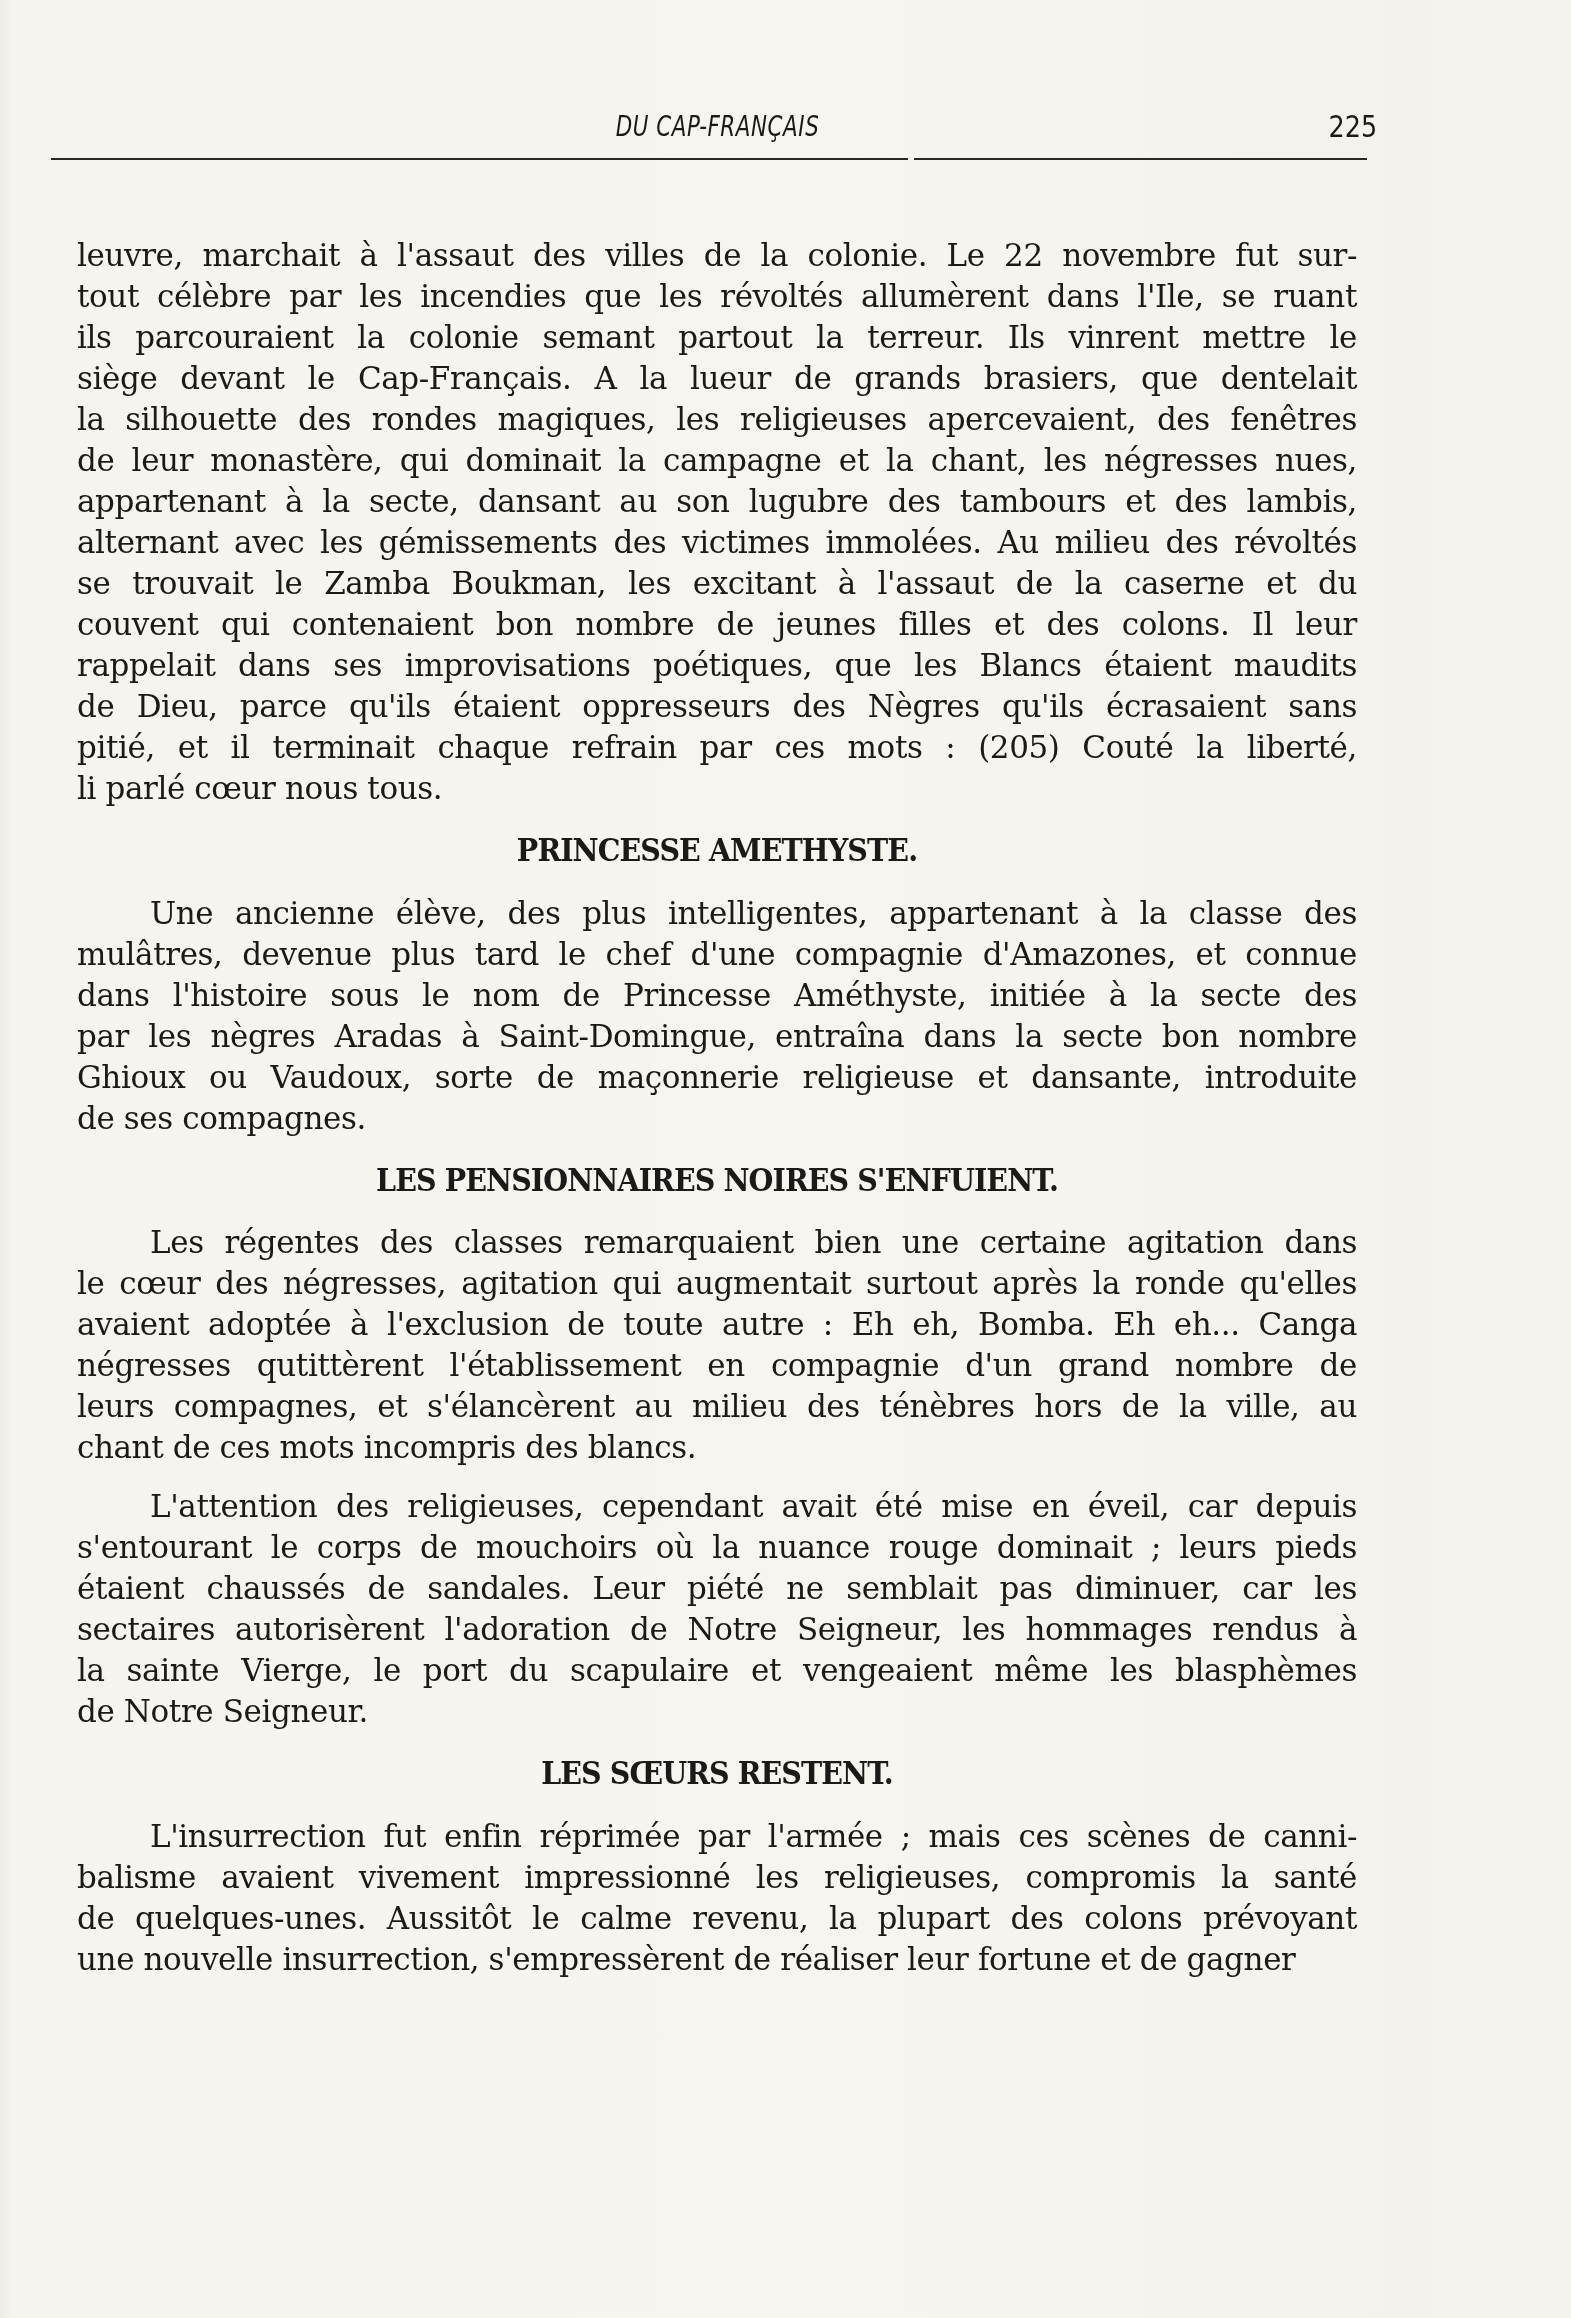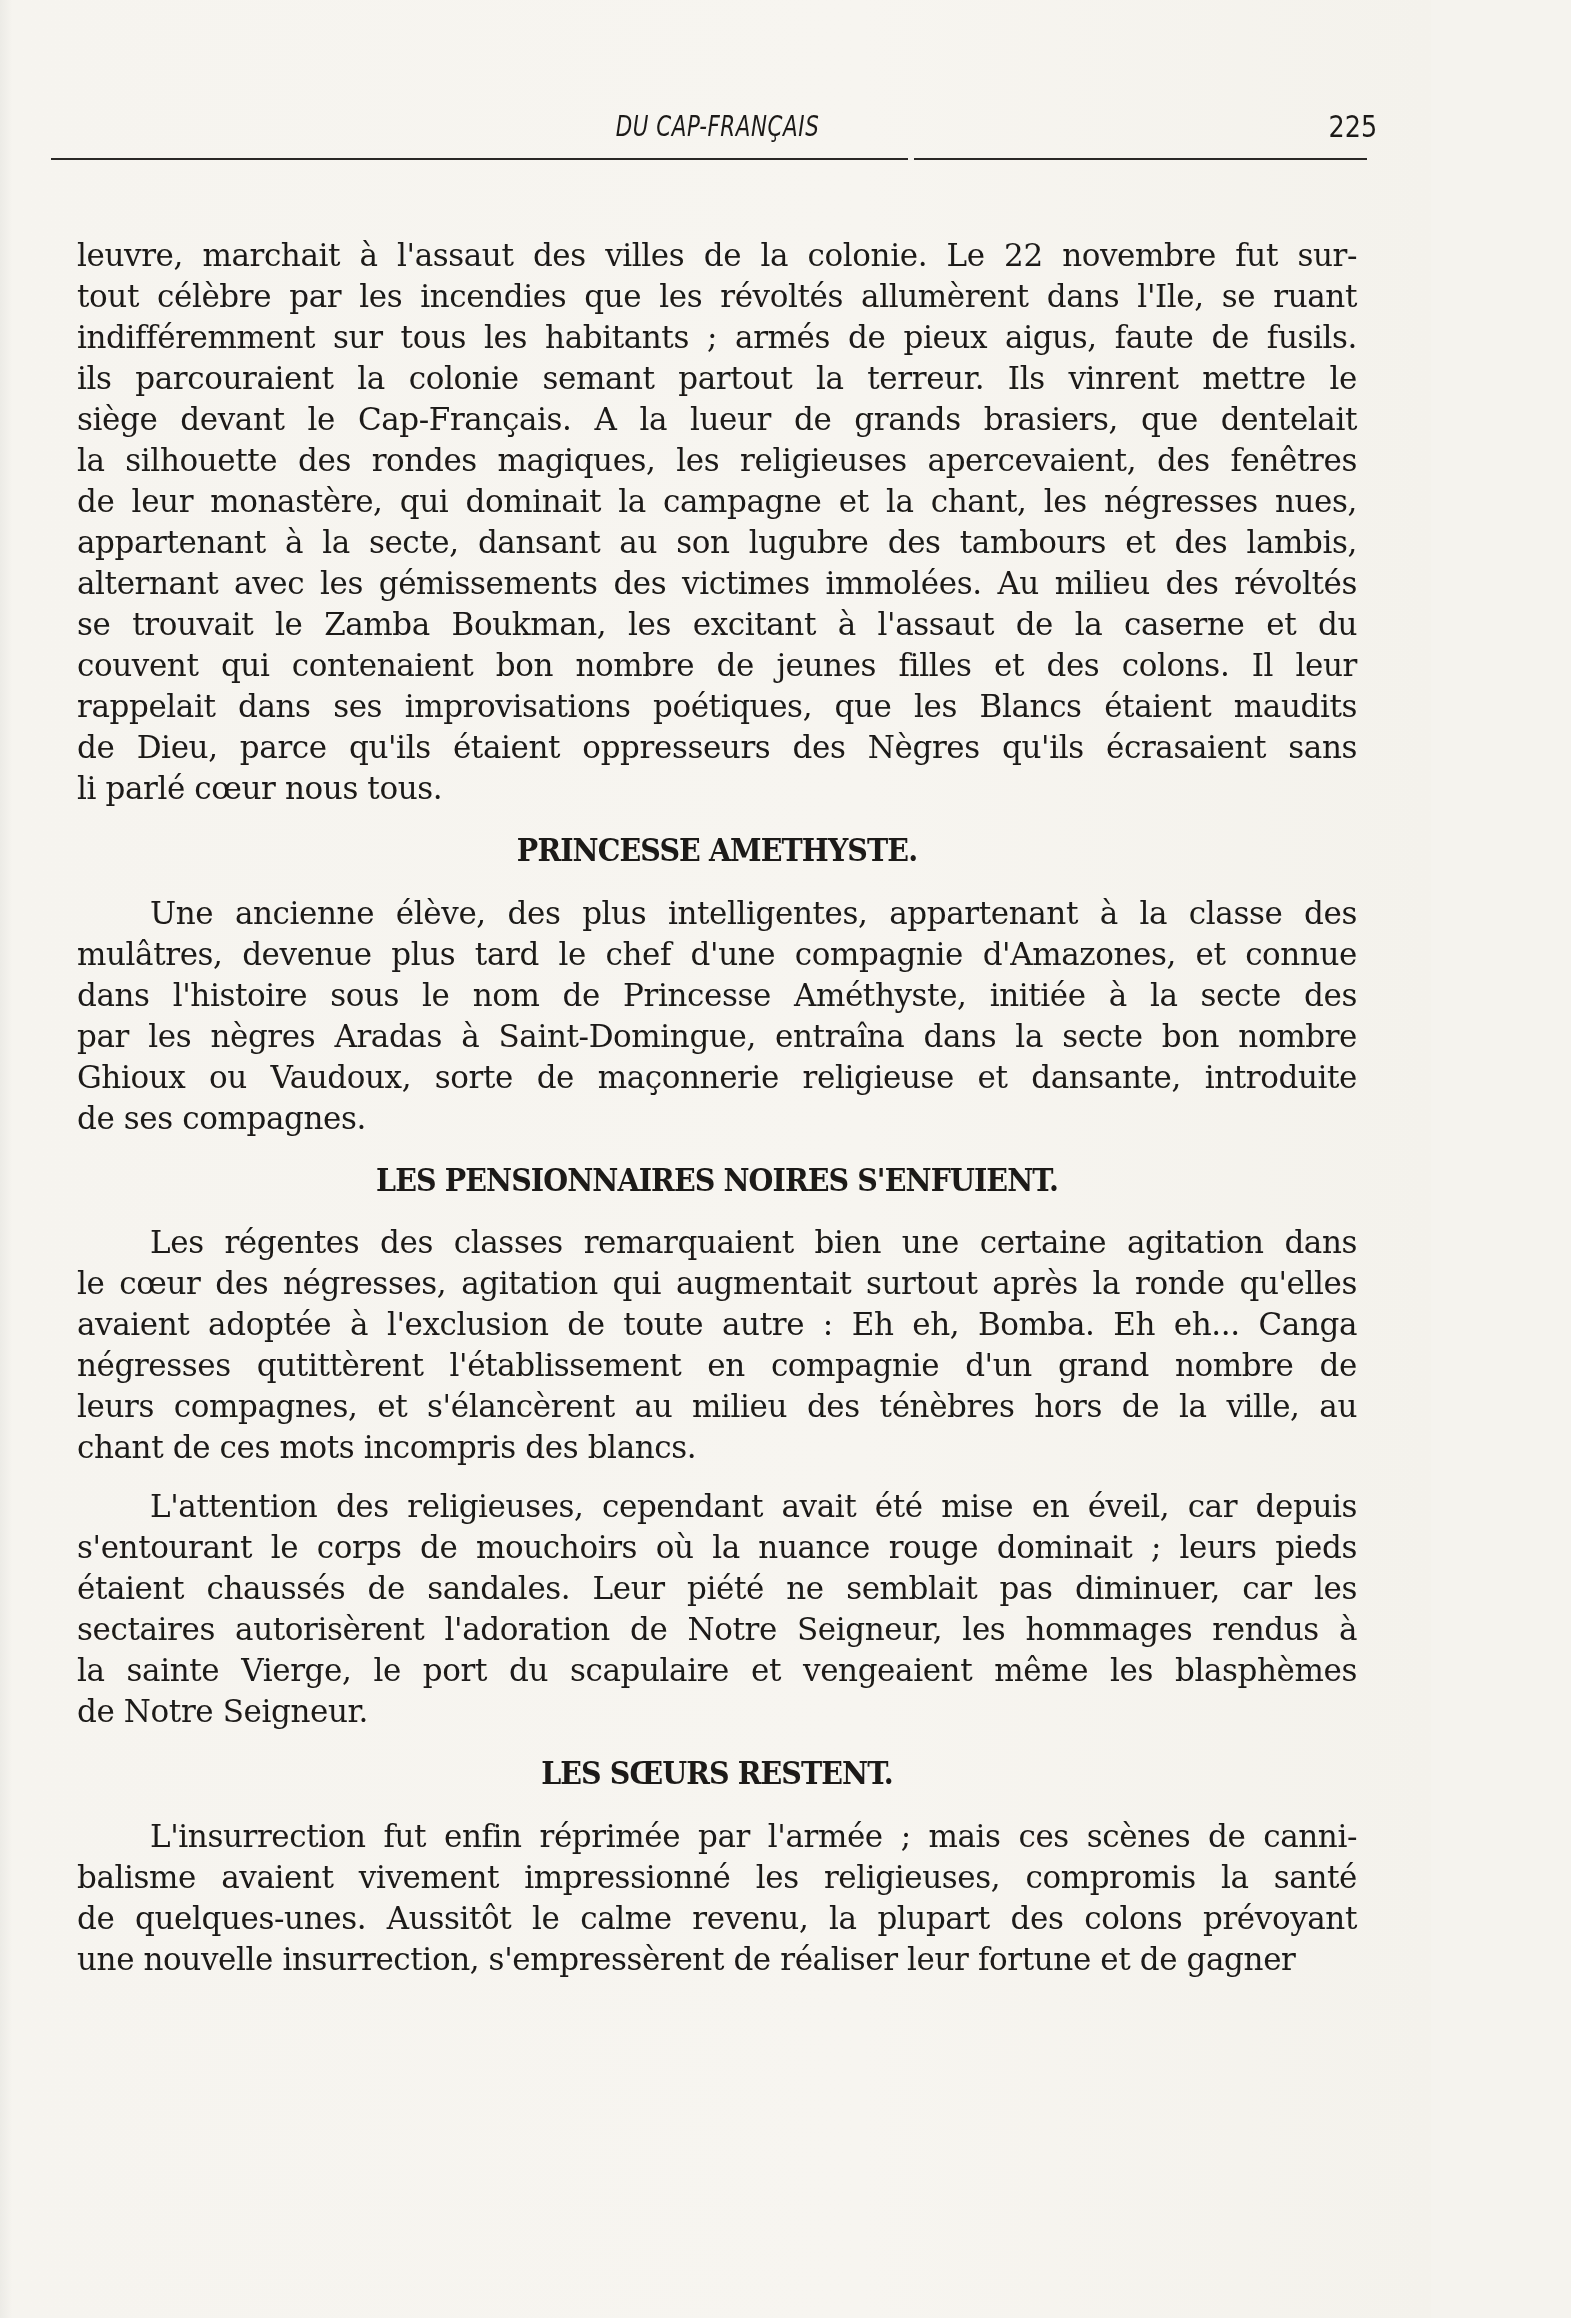--- a/index.html
+++ b/index.html
@@ -61,31 +61,31 @@
     <div class="running-title">DU CAP-FRANÇAIS</div>
     <div class="page-number">225</div>
   </div>
   <div class="rule"></div>
   <div class="rule-gap"></div>
 
   <div class="body" id="body">
       <div class="para">
         <span class="line" style="display: block;">leuvre, marchait à l'assaut des villes de la colonie. Le 22 novembre fut sur-</span>
         <span class="line" style="display: block;">tout célèbre par les incendies que les révoltés allumèrent dans l'Ile, se ruant</span>
-        <span class="line" style="display: block;">indifféremment sur tous les habitants ; armés de pieux aigus, faute de fusils.</span>
         <span class="line" style="display: block;">ils parcouraient la colonie semant partout la terreur. Ils vinrent mettre le</span>
         <span class="line" style="display: block;">siège devant le Cap-Français. A la lueur de grands brasiers, que dentelait</span>
         <span class="line" style="display: block;">la silhouette des rondes magiques, les religieuses apercevaient, des fenêtres</span>
         <span class="line" style="display: block;">de leur monastère, qui dominait la campagne et la chant, les négresses nues,</span>
         <span class="line" style="display: block;">appartenant à la secte, dansant au son lugubre des tambours et des lambis,</span>
         <span class="line" style="display: block;">alternant avec les gémissements des victimes immolées. Au milieu des révoltés</span>
         <span class="line" style="display: block;">se trouvait le Zamba Boukman, les excitant à l'assaut de la caserne et du</span>
         <span class="line" style="display: block;">couvent qui contenaient bon nombre de jeunes filles et des colons. Il leur</span>
         <span class="line" style="display: block;">rappelait dans ses improvisations poétiques, que les Blancs étaient maudits</span>
         <span class="line" style="display: block;">de Dieu, parce qu'ils étaient oppresseurs des Nègres qu'ils écrasaient sans</span>
+        <span class="line" style="display: block;">pitié, et il terminait chaque refrain par ces mots : (205) Couté la liberté,</span>
         <span class="line last" style="display: block;">li parlé cœur nous tous.</span>
       </div>
       <div class="heading">PRINCESSE AMETHYSTE.</div>
       <div class="para">
         <span class="line first" style="display: block;">Une ancienne élève, des plus intelligentes, appartenant à la classe des</span>
         <span class="line" style="display: block;">mulâtres, devenue plus tard le chef d'une compagnie d'Amazones, et connue</span>
         <span class="line" style="display: block;">dans l'histoire sous le nom de Princesse Améthyste, initiée à la secte des</span>
         <span class="line" style="display: block;">par les nègres Aradas à Saint-Domingue, entraîna dans la secte bon nombre</span>
         <span class="line" style="display: block;">Ghioux ou Vaudoux, sorte de maçonnerie religieuse et dansante, introduite</span>
         <span class="line last" style="display: block;">de ses compagnes.</span>

